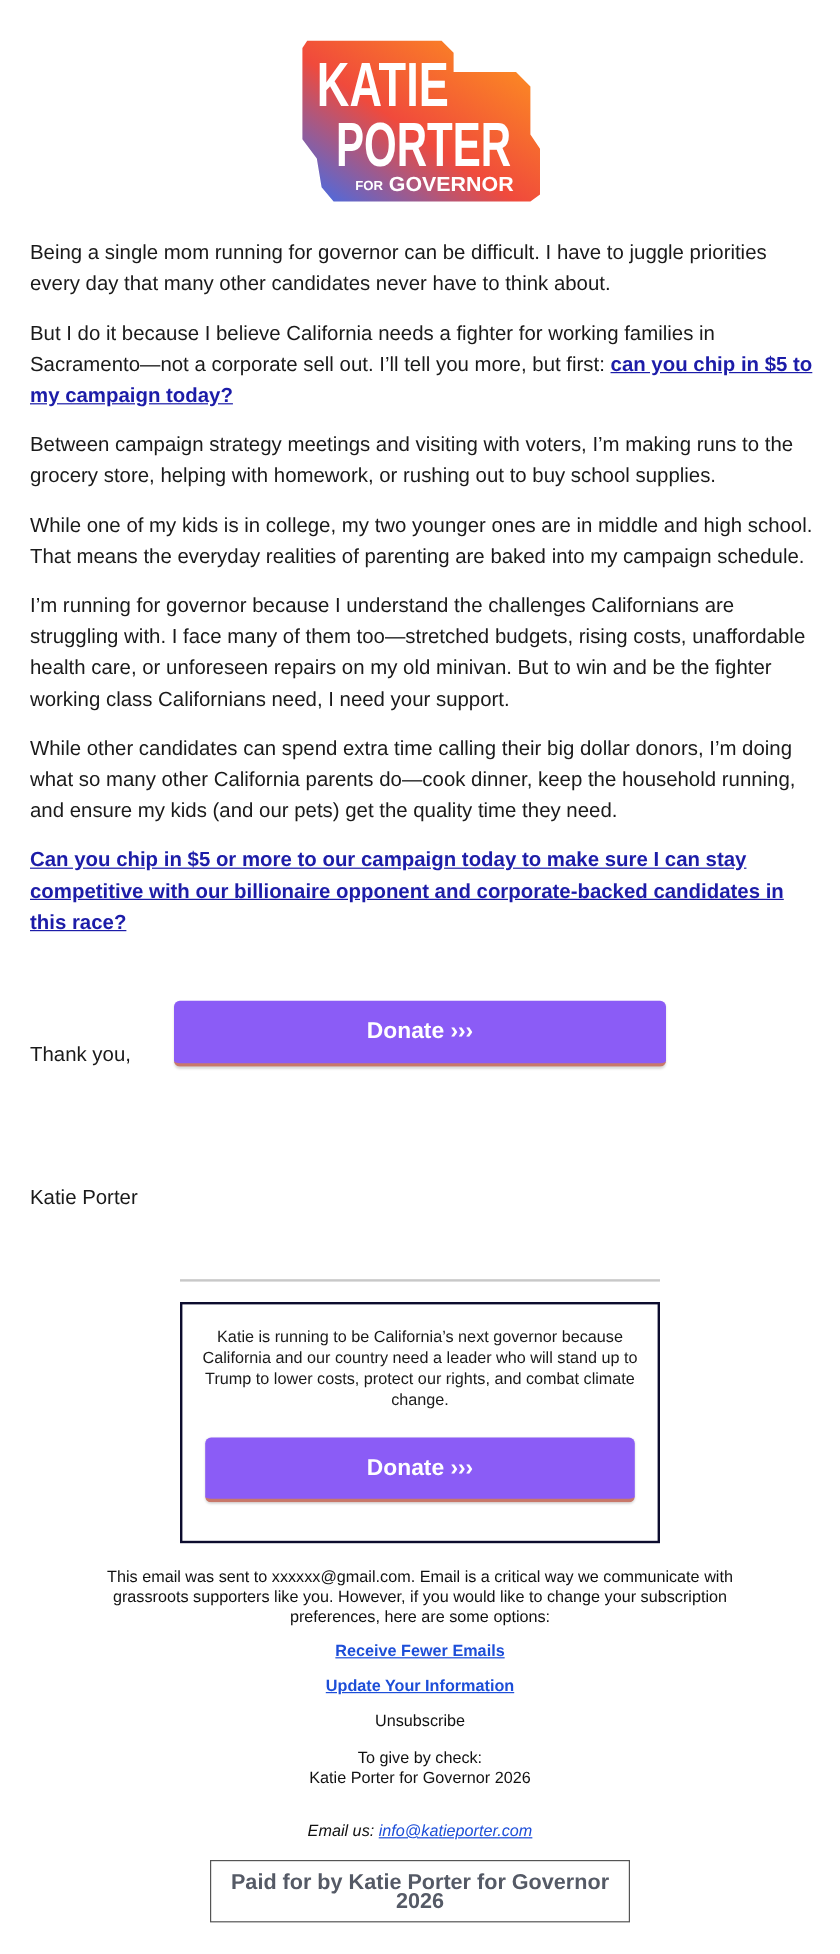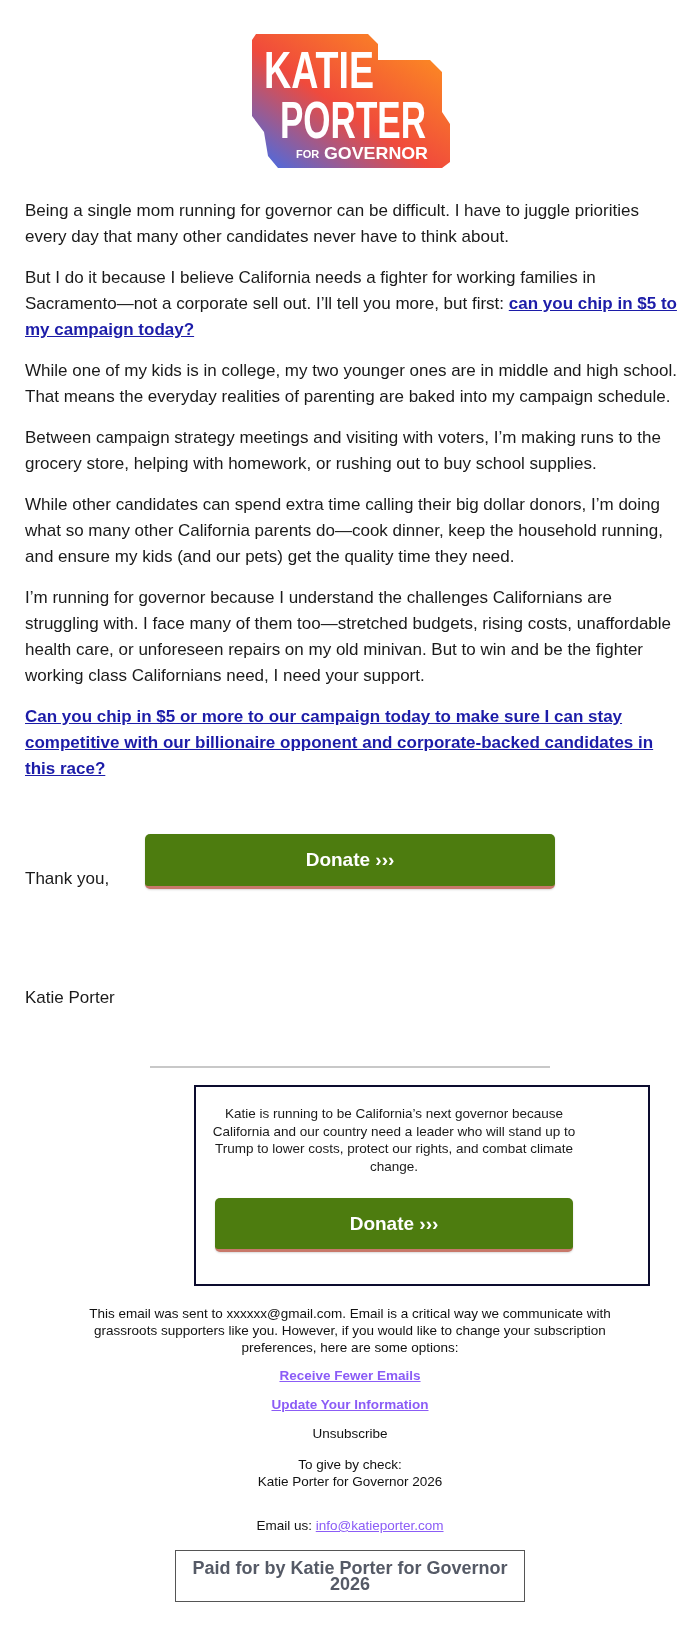--- a/index.html
+++ b/index.html
@@ -7,45 +7,45 @@
     body { font-family: "Liberation Sans", sans-serif; color: #1a1a1a; position: relative; }
 
     .logo { position: absolute; left: 250px; top: 32px; width: 202px; height: 138px; }
 
     .body-copy { position: absolute; left: 25px; top: 198px; width: 655px; font-size: 17px; line-height: 26px; color: #1a1a1a; }
     .body-copy p { margin: 0 0 15px 0; }
     .body-copy a { color: #1c1ca8; font-weight: bold; text-decoration: underline; }
 
     .donate-btn {
       position: absolute; display: flex; align-items: center; justify-content: center;
-      background: #4d7c0f; color: #ffffff; font-weight: bold; font-size: 19px;
+      background: #8b5cf6; color: #ffffff; font-weight: bold; font-size: 19px;
       border-radius: 5px; border-bottom: 3px solid #c8786a; text-decoration: none;
       box-shadow: 0 1px 2px rgba(0,0,0,0.15);
     }
     .donate-main { left: 145px; top: 834px; width: 410px; height: 55px; }
 
     .signoff { position: absolute; left: 25px; font-size: 17px; line-height: 22px; color: #1a1a1a; }
     .thank { top: 868px; }
     .sig { top: 957px; margin-top: 30px; }
 
     .rule { position: absolute; left: 150px; top: 1066px; width: 400px; height: 2px; background: #c8c8c8; }
 
-    .promo-box { position: absolute; left: 150px; top: 1085px; width: 456px; height: 201px; border: 2px solid #0c0c2e; margin-left: 44px; }
+    .promo-box { position: absolute; left: 150px; top: 1085px; width: 400px; height: 201px; border: 2px solid #0c0c2e; }
     .promo-text { position: absolute; left: 14px; top: 18px; width: 368px; text-align: center; font-size: 13.5px; line-height: 17.5px; color: #1a1a1a; }
     .donate-box { left: 19px; top: 111px; width: 358px; height: 54px; font-size: 19px; }
 
     .footer { position: absolute; left: 60px; width: 580px; text-align: center; font-size: 13.5px; line-height: 17px; color: #111; }
-    .footer a { color: #8b5cf6; }
+    .footer a { color: #1d4ed8; }
     .f-intro { top: 1305px; }
     .f-link { font-weight: bold; text-decoration: underline; }
     .f-fewer { top: 1367px; }
     .f-update { top: 1396px; }
     .f-unsub { top: 1425px; }
     .f-check { top: 1456px; }
-    .f-email { top: 1517px; }
+    .f-email { top: 1517px; font-style: italic; }
 
     .paid-box { position: absolute; left: 175px; top: 1550px; width: 350px; height: 52px; border: 1.5px solid #555; text-align: center; font-weight: bold; font-size: 18px; line-height: 16px; color: #555a66; padding-top: 9px; }
   </style>
 </head>
 <body>
 
 <div class="logo">
   <svg width="202" height="138" viewBox="0 0 202 138">
     <defs>
       <linearGradient id="lg" x1="0" y1="1" x2="1" y2="0">
@@ -58,24 +58,24 @@
     <text x="14" y="56" font-family="Liberation Sans, sans-serif" font-weight="bold" font-size="52" fill="#ffffff" textLength="110" lengthAdjust="spacingAndGlyphs">KATIE</text>
     <text x="30" y="106" font-family="Liberation Sans, sans-serif" font-weight="bold" font-size="52" fill="#ffffff" textLength="146" lengthAdjust="spacingAndGlyphs">PORTER</text>
     <text x="46" y="126" font-family="Liberation Sans, sans-serif" font-weight="bold" font-size="11" fill="#ffffff">FOR</text>
     <text x="74" y="127" font-family="Liberation Sans, sans-serif" font-weight="bold" font-size="17" fill="#ffffff" textLength="104" lengthAdjust="spacingAndGlyphs">GOVERNOR</text>
   </svg>
 </div>
 
 <div class="body-copy">
   <p>Being a single mom running for governor can be difficult. I have to juggle priorities every day that many other candidates never have to think about.</p>
   <p><span>But I do it because I believe California needs a fighter for working families in Sacramento—not a corporate sell out. I’ll tell you more, but first: </span><a href="#">can you chip in $5 to my campaign today?</a></p>
+  <p>Between campaign strategy meetings and visiting with voters, I’m making runs to the grocery store, helping with homework, or rushing out to buy school supplies.</p>
   <p>While one of my kids is in college, my two younger ones are in middle and high school. That means the everyday realities of parenting are baked into my campaign schedule.</p>
-  <p>Between campaign strategy meetings and visiting with voters, I’m making runs to the grocery store, helping with homework, or rushing out to buy school supplies.</p>
+  <p>I’m running for governor because I understand the challenges Californians are struggling with. I face many of them too—stretched budgets, rising costs, unaffordable health care, or unforeseen repairs on my old minivan. But to win and be the fighter working class Californians need, I need your support.</p>
   <p>While other candidates can spend extra time calling their big dollar donors, I’m doing what so many other California parents do—cook dinner, keep the household running, and ensure my kids (and our pets) get the quality time they need.</p>
-  <p>I’m running for governor because I understand the challenges Californians are struggling with. I face many of them too—stretched budgets, rising costs, unaffordable health care, or unforeseen repairs on my old minivan. But to win and be the fighter working class Californians need, I need your support.</p>
   <p><a href="#">Can you chip in $5 or more to our campaign today to make sure I can stay competitive with our billionaire opponent and corporate-backed candidates in this race?</a></p>
 </div>
 
 <a href="#" class="donate-btn donate-main">Donate ›››</a>
 
 <div class="signoff thank">Thank you,</div>
 <div class="signoff sig">Katie Porter</div>
 
 <div class="rule"></div>
 

